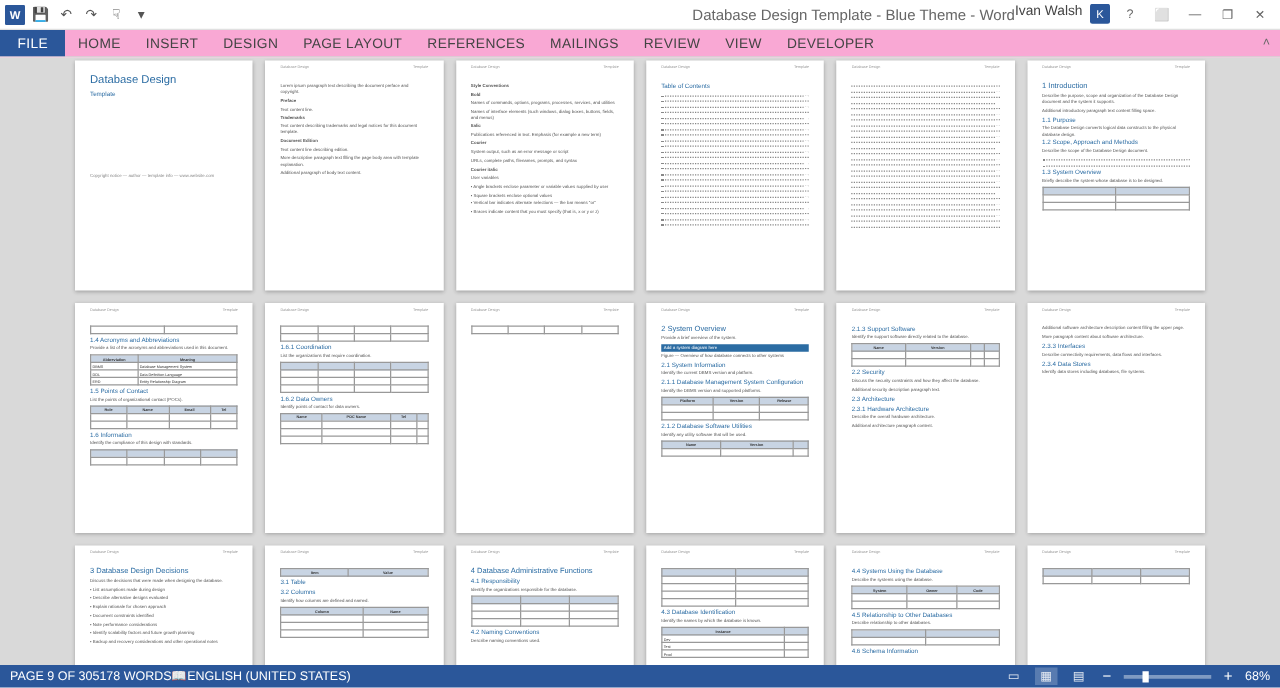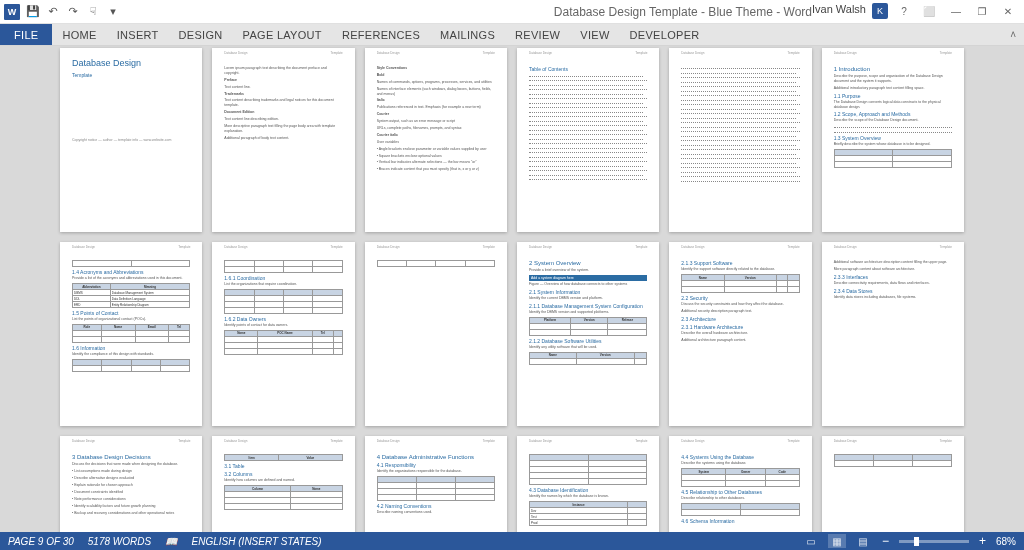--- a/index.html
+++ b/index.html
@@ -10,21 +10,21 @@
 .titlebar-left { display: flex; align-items: center; gap: 4px; padding-left: 4px; }
 .titlebar-left .qat { display: flex; gap: 2px; }
 .qat-btn { width: 18px; height: 18px; display: flex; align-items: center; justify-content: center; cursor: pointer; color: #555; font-size: 11px; }
 .word-icon { width: 16px; height: 16px; background: #2b579a; color: #fff; font-size: 9px; font-weight: bold; display: flex; align-items: center; justify-content: center; border-radius: 1px; }
 .titlebar-center { flex: 1; text-align: right; color: #666; font-size: 12px; }
 .titlebar-right { display: flex; align-items: flex-start; gap: 6px; padding-right: 6px; }
 .user-initial { width: 16px; height: 16px; background: #2b579a; color: #fff; font-size: 9px; display: flex; align-items: center; justify-content: center; border-radius: 2px; }
 .win-btn { width: 20px; height: 18px; display: flex; align-items: center; justify-content: center; cursor: pointer; font-size: 10px; color: #666; }
 
 
-.ribbon { height: 22px; background: #e5e5e5; display: flex; align-items: stretch; border-bottom: 1px solid #d4d4d4; }
+.ribbon { height: 22px; background: #f9a8d4; display: flex; align-items: stretch; border-bottom: 1px solid #d4d4d4; }
 .ribbon-tab { padding: 0 10px; font-size: 11px; color: #444; display: flex; align-items: center; cursor: pointer; text-transform: uppercase; letter-spacing: 0.3px; }
 .ribbon-tab.file { background: #2b579a; color: #fff; padding: 0 14px; }
 .ribbon-collapse { margin-left: auto; padding: 0 8px; display: flex; align-items: center; cursor: pointer; font-size: 10px; color: #666; }
 
 
 .doc-area { height: 486px; background: #d9d9d9; overflow: auto; padding: 2px 60px; }
 .page-grid { display: grid; grid-template-columns: repeat(6, 1fr); gap: 10px; }
 .page { background: #fff; aspect-ratio: 8.5/11; box-shadow: 0 1px 3px rgba(0,0,0,0.25); padding: 10px 12px; font-size: 4px; color: #333; overflow: hidden; position: relative; }
 .page h1 { color: #2b6ca3; font-size: 9px; font-weight: normal; margin-bottom: 4px; }
 .page h2 { color: #2b6ca3; font-size: 6px; font-weight: normal; margin: 3px 0 2px; }
@@ -34,21 +34,21 @@
 .page .toc-line { height: 3px; border-bottom: 0.5px dotted #888; margin: 1.5px 0; position: relative; }
 .page .toc-line::after { content: ""; position: absolute; right: 0; top: -2px; width: 4px; height: 3px; background: #fff; }
 .page table { width: 100%; border-collapse: collapse; margin: 2px 0; }
 .page table td, .page table th { border: 0.5px solid #999; height: 6px; font-size: 3px; padding: 0 1px; }
 .page table th { background: #c8d4e3; }
 .page .hdr { position: absolute; top: 3px; left: 12px; right: 12px; display: flex; justify-content: space-between; font-size: 3px; color: #999; }
 .page .block { background: #2b6ca3; color: #fff; font-size: 3.5px; padding: 1px 2px; margin: 1px 0; }
 
 
 .statusbar { height: 18px; background: #2b579a; color: #fff; display: flex; align-items: center; font-size: 10px; padding: 0 8px; }
-.statusbar .sb-item { margin-right: 14px; cursor: pointer; font-style: italic; }
+.statusbar .sb-item { cursor: pointer; }
 .statusbar .sb-right { margin-left: auto; display: flex; align-items: center; gap: 8px; }
 .view-btn { width: 18px; height: 14px; display: flex; align-items: center; justify-content: center; cursor: pointer; opacity: 0.85; }
 .view-btn.active { background: rgba(255,255,255,0.25); }
 .zoom-slider { width: 70px; height: 3px; background: rgba(255,255,255,0.4); position: relative; cursor: pointer; }
 .zoom-slider::after { content: ""; position: absolute; left: 22%; top: -3px; width: 5px; height: 9px; background: #fff; }
 .zoom-btn { cursor: pointer; padding: 0 2px; font-size: 12px; }
 </style>
 </head>
 <body>
 
@@ -724,21 +724,21 @@
         </table>
     </div>
 
   </div>
 </div>
 
 <div class="statusbar">
   <span class="sb-item">PAGE 9 OF 30</span>
   <span class="sb-item">5178 WORDS</span>
   <span class="sb-item">📖</span>
-  <span class="sb-item">ENGLISH (INSERT STATES)</span>
+  <span class="sb-item">ENGLISH (UNITED STATES)</span>
   <div class="sb-right">
     <div class="view-btn">▭</div>
     <div class="view-btn active">▦</div>
     <div class="view-btn">▤</div>
     <span class="zoom-btn">−</span>
     <div class="zoom-slider"></div>
     <span class="zoom-btn">+</span>
     <span>68%</span>
   </div>
 </div>

